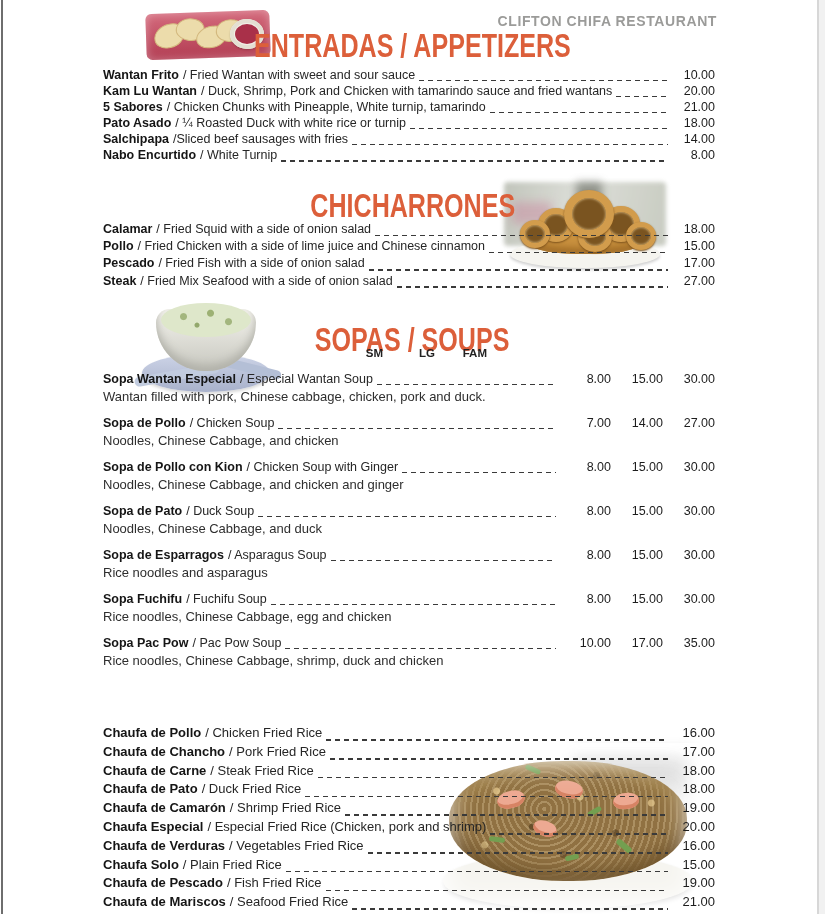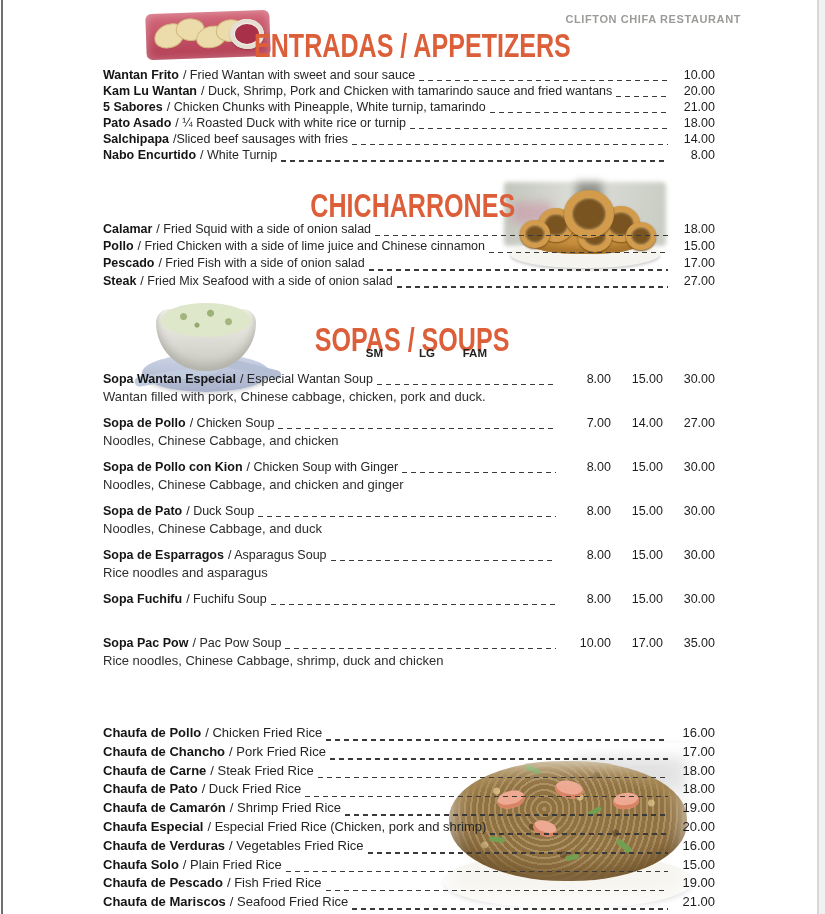--- a/index.html
+++ b/index.html
@@ -6,21 +6,21 @@
   .page{
     position:relative;width:825px;height:914px;background:#ffffff;overflow:hidden;
     font-family:"Liberation Sans",sans-serif;color:#1d1d1d;
   }
   
   .edge-left{position:absolute;left:1px;top:0;width:2px;height:914px;background:#6e6e6e;z-index:5;}
   .edge-right-line{position:absolute;left:817px;top:0;width:2px;height:914px;background:#d7d7d7;z-index:5;}
   .edge-right-band{position:absolute;left:819px;top:0;width:6px;height:914px;background:#f1f1f1;z-index:5;}
 
   .restaurant-name{
-    position:absolute;top:13px;right:84px;font-size:11px;font-weight:bold;
+    position:absolute;top:13px;right:108px;font-size:14px;font-weight:bold;
     letter-spacing:.6px;color:#9b9b99;z-index:2;
   }
   .sec-heading{position:absolute;left:0;width:825px;text-align:center;line-height:1;z-index:2;}
   .sec-heading .ht{
     display:inline-block;font-weight:bold;font-size:33px;color:#dc5f3a;
     transform:scaleX(.76);transform-origin:center;letter-spacing:0;white-space:nowrap;
   }
   .h-entradas{top:29px;}
   .h-chicharrones{top:189px;}
   .h-sopas{top:323px;}
@@ -344,20 +344,21 @@
 
       <div class="soup-block">
         <div class="m-row">
           <span class="m-name">Sopa Fuchifu</span>
           <span class="m-desc">/ Fuchifu Soup</span>
           <span class="m-leader"></span>
           <span class="m-pcell">8.00</span>
           <span class="m-pcell">15.00</span>
           <span class="m-pcell">30.00</span>
         </div>
+        <div class="m-note">Rice noodles, Chinese Cabbage, egg and chicken</div>
       </div>
 
       <div class="soup-block">
         <div class="m-row">
           <span class="m-name">Sopa Pac Pow</span>
           <span class="m-desc">/ Pac Pow Soup</span>
           <span class="m-leader"></span>
           <span class="m-pcell">10.00</span>
           <span class="m-pcell">17.00</span>
           <span class="m-pcell">35.00</span>

